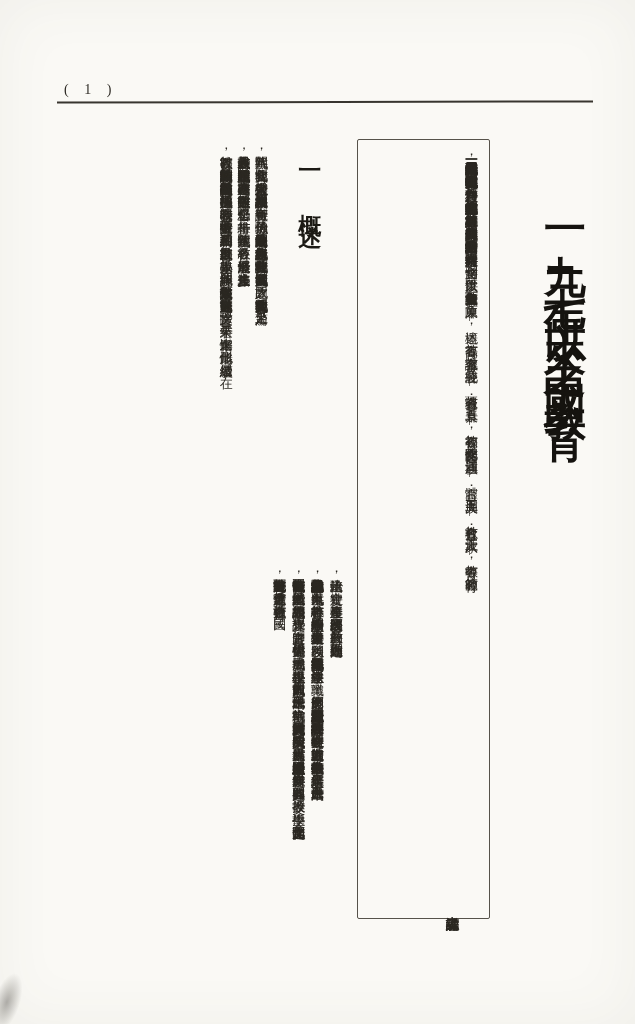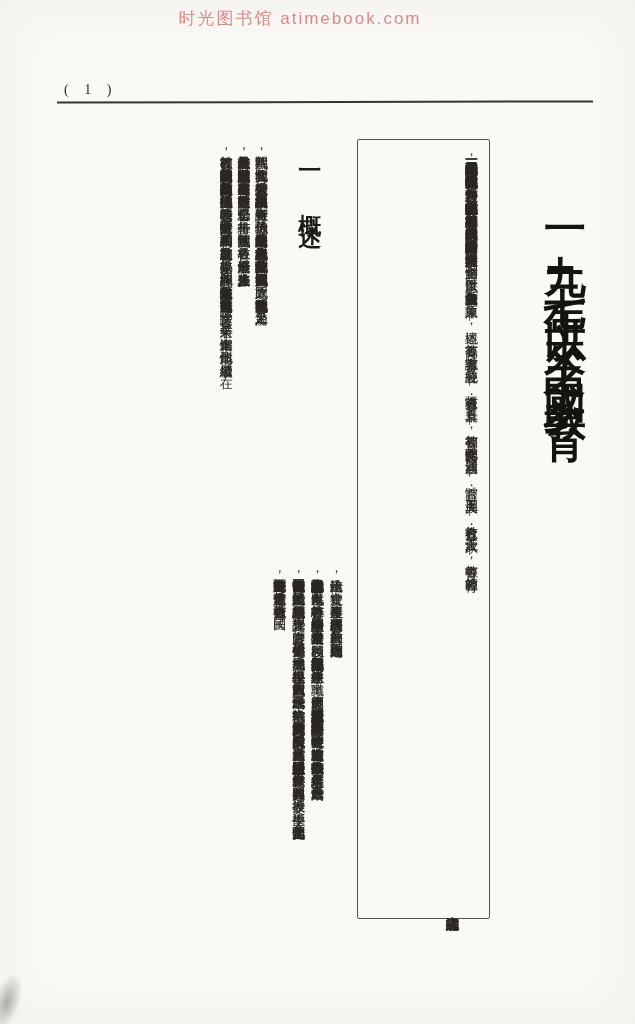--- a/index.html
+++ b/index.html
@@ -69,21 +69,20 @@
     position:absolute;left:-6px;bottom:-8px;width:26px;height:60px;
     background:radial-gradient(closest-side,rgba(40,36,30,.35),rgba(40,36,30,0));
     transform:rotate(18deg);
   }
 </style>
 </head>
 <body>
 
 <div class="page">
 
-  <div class="watermark">时光图书馆 atimebook.com</div>
 
   <div class="page-number">( 1 )</div>
 
   <div class="top-rule"></div>
 
   <div class="main-title">一九三七年以來之中國教育</div>
 
   <div class="note-box">
     <p class="note-text">一九四六年十一月十九日聯合國教育科學文化組織在巴黎舉行第一屆大會，我國代表團於出國前特準備「一九三七年以來之中國教育」英文報告書一種，作為對外宣傳之資料。按此項報告書之中文原稿係由教育部資料研究室負責編撰，至於所根據之材料與統計數字等等，則係教育部各主管單位所彙集與供給。頃因各方紛紛索閱該報告書之中文原稿，本社特商得資料室之同意，將全文付刊，以供衆覽。全文各章執筆者大致如下：（一）陳東原——概述，高等教育，識字教育；（二）凌純聲——邊疆教育；（三）袁卓升——初等教育，國際文化合作；（四）汪通祺——體育；（五）周漢夫——社會教育；（六）汪家正——中等教育，師範教育。</p>
     <p class="signature">編者謹誌</p>

